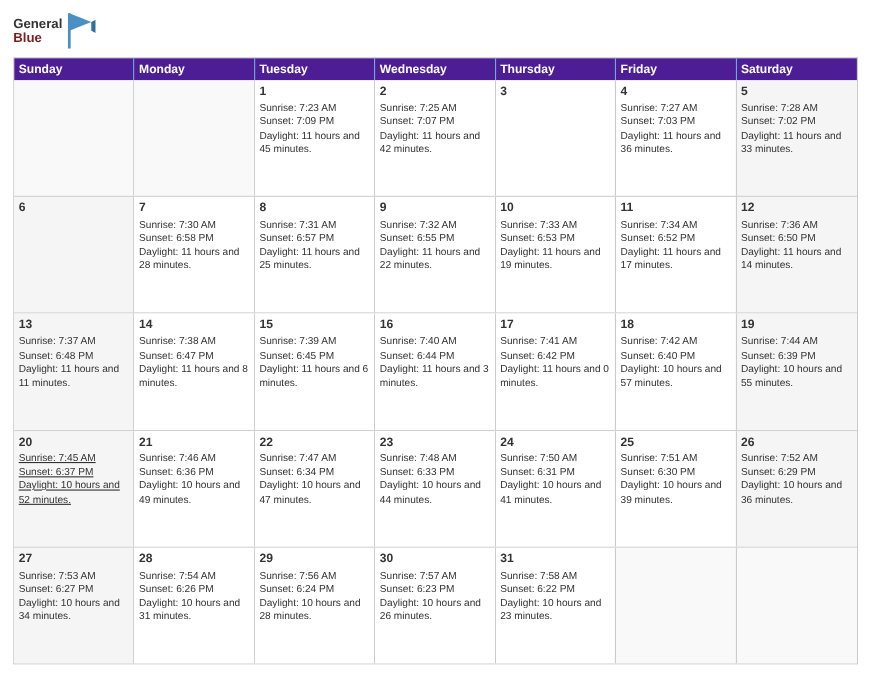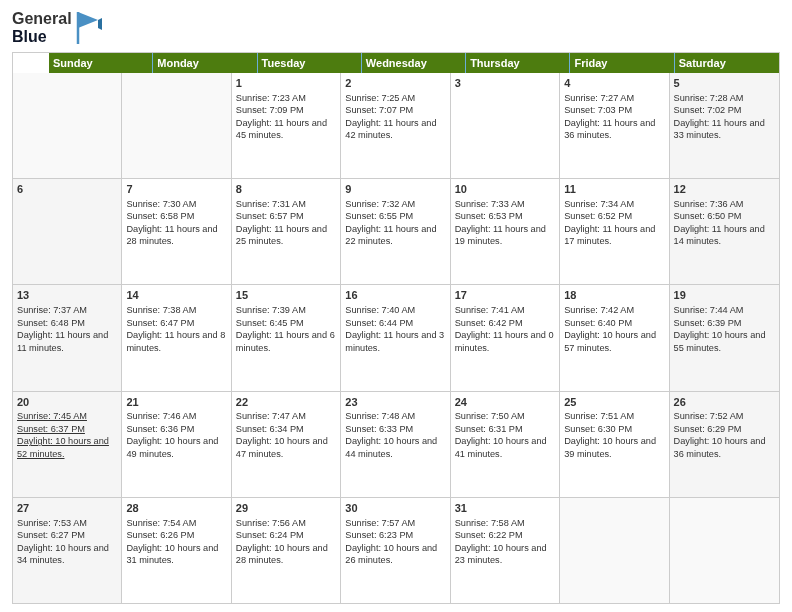--- a/index.html
+++ b/index.html
@@ -43,22 +43,21 @@
     }
     .calendar {
       flex: 1;
       display: flex;
       flex-direction: column;
       border: 1px solid #ccc;
     }
     .cal-header {
       display: grid;
       grid-template-columns: repeat(7, 1fr);
-      background: #4d7c0f;
-      margin-left: 36px;
+      background: #4c1d95;
     }
     .cal-header-cell {
       color: #fff;
       font-size: 11px;
       font-weight: bold;
       padding: 4px 4px;
       text-align: left;
       border-right: 1px solid #6aaed8;
     }
     .cal-header-cell:last-child { border-right: none; }
@@ -94,22 +93,22 @@
     }
   </style>
 </head>
 <body>
 
 <div class="container">
   <div class="header">
     <div class="logo">
   <div style="display:flex;align-items:center;gap:0px;">
     <div style="display:flex;flex-direction:column;line-height:1.1;">
-      <span style="font-size:16px;font-weight:bold;color:#333;">General</span>
-      <span style="font-size:16px;font-weight:bold;color:#0f172a;">Blue</span>
+      <span style="font-size:12px;font-weight:bold;color:#333;">General</span>
+      <span style="font-size:12px;font-weight:bold;color:#7f1d1d;">Blue</span>
     </div>
     <svg width="28" height="36" viewBox="0 0 28 36" style="margin-left:2px;">
       <polygon points="4,2 24,10 4,18" fill="#4a90c4"></polygon>
       <polygon points="24,10 28,8 28,20 24,18" fill="#2a70a0"></polygon>
       <line x1="4" y1="2" x2="4" y2="34" stroke="#4a90c4" stroke-width="2.5"></line>
     </svg>
   </div>
 </div>
     <div class="title-block">
       <div class="month-title"></div>

